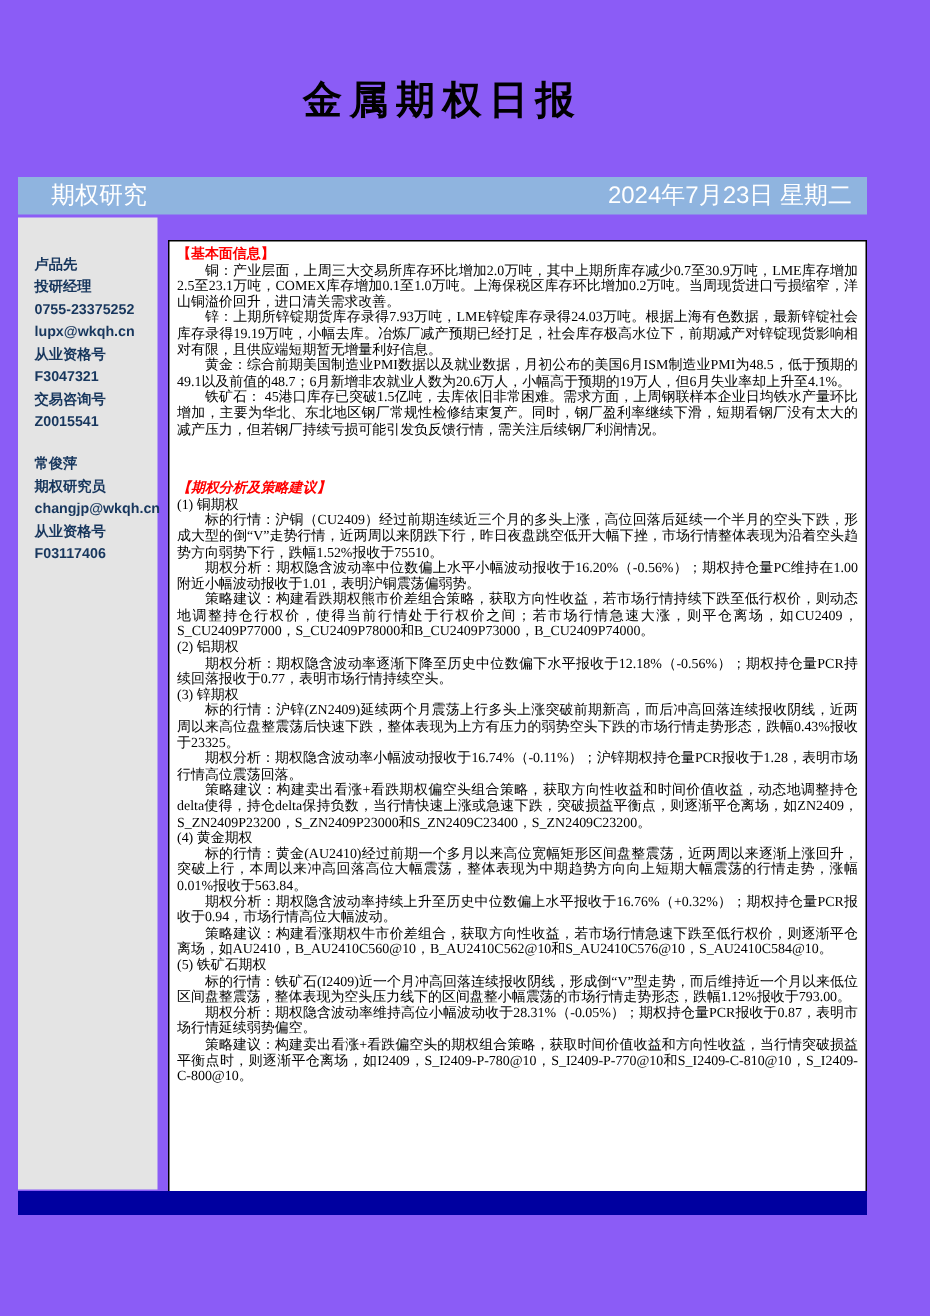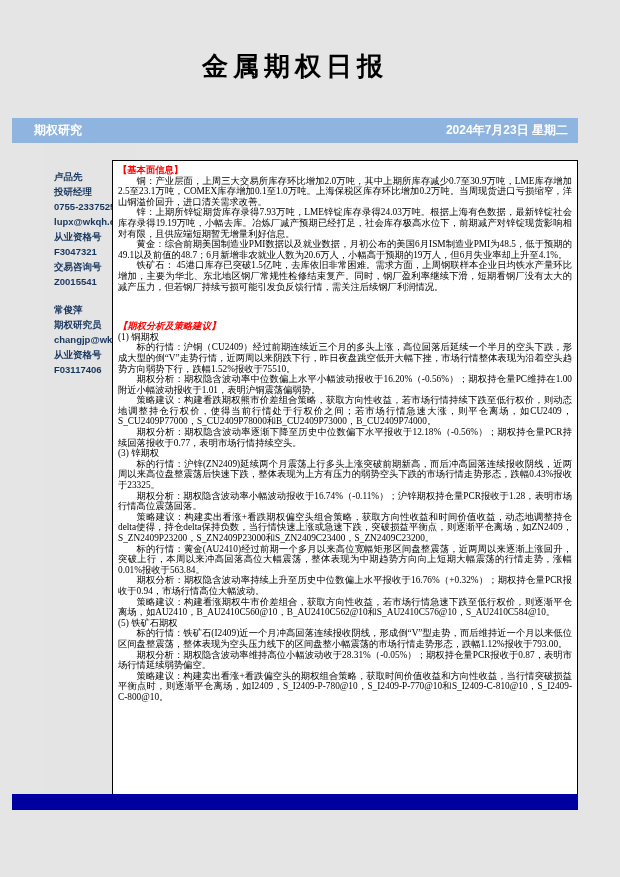--- a/index.html
+++ b/index.html
@@ -1,35 +1,35 @@
 <!DOCTYPE html>
 <html><head>
 <meta charset="utf-8">
 <style>
   html,body { margin:0; padding:0; background:#ffffff; }
   .page {
-    position:relative; width:620px; height:877px; background:#e5e5e5;
+    position:relative; width:620px; height:877px; background:#8b5cf6;
     overflow:hidden; font-family:"Liberation Sans", sans-serif;
   }
   .title {
     position:absolute; top:49px; left:12px; width:566px; margin:0;
     text-align:center; font-family:"DejaVu Serif", serif;
     font-size:26px; font-weight:bold; letter-spacing:5px; color:#000;
   }
   .topbar {
     position:absolute; left:12px; top:118px; width:566px; height:25px;
-    background:#8FB4DF; color:#ffffff; font-size:12px; font-weight:bold;
+    background:#8FB4DF; color:#ffffff; font-size:16px; font-weight:normal;
     line-height:25px;
   }
   .topbar .dept { position:absolute; left:22px; top:0; }
   .topbar .date { position:absolute; right:10px; top:0;margin-left:12px; }
   .sidebar {
     position:absolute; left:12px; top:145px; width:93px; height:648px;
     background:#E4E4E4; box-sizing:border-box; padding:24px 4px 4px 11px;
-    color:#17365D; font-size:9.5px; font-weight:bold; line-height:15px;margin-left:31px;
+    color:#17365D; font-size:9.5px; font-weight:bold; line-height:15px;
   }
   .sb-line { white-space:nowrap; }
   .sb-blank { height:13px; }
   .content {
     position:absolute; left:112px; top:160px; width:466px; height:638px;
     box-sizing:border-box; border:1.5px solid #000000; background:#ffffff;
     padding:4px 5px 0 5px;
     font-family:"Liberation Serif", "DejaVu Serif", serif;
     font-size:9.3px; line-height:10.6px; color:#000; text-align:justify;
   }
@@ -78,27 +78,29 @@
     <p class="body-para">黄金：综合前期美国制造业PMI数据以及就业数据，月初公布的美国6月ISM制造业PMI为48.5，低于预期的49.1以及前值的48.7；6月新增非农就业人数为20.6万人，小幅高于预期的19万人，但6月失业率却上升至4.1%。</p>
     <p class="body-para">铁矿石： 45港口库存已突破1.5亿吨，去库依旧非常困难。需求方面，上周钢联样本企业日均铁水产量环比增加，主要为华北、东北地区钢厂常规性检修结束复产。同时，钢厂盈利率继续下滑，短期看钢厂没有太大的减产压力，但若钢厂持续亏损可能引发负反馈行情，需关注后续钢厂利润情况。</p>
 
     <div class="sec-heading mt">【期权分析及策略建议】</div>
 
     <p class="sub-title">(1) 铜期权</p>
     <p class="body-para">标的行情：沪铜（CU2409）经过前期连续近三个月的多头上涨，高位回落后延续一个半月的空头下跌，形成大型的倒“V”走势行情，近两周以来阴跌下行，昨日夜盘跳空低开大幅下挫，市场行情整体表现为沿着空头趋势方向弱势下行，跌幅1.52%报收于75510。</p>
     <p class="body-para">期权分析：期权隐含波动率中位数偏上水平小幅波动报收于16.20%（-0.56%）；期权持仓量PC维持在1.00附近小幅波动报收于1.01，表明沪铜震荡偏弱势。</p>
     <p class="body-para">策略建议：构建看跌期权熊市价差组合策略，获取方向性收益，若市场行情持续下跌至低行权价，则动态地调整持仓行权价，使得当前行情处于行权价之间；若市场行情急速大涨，则平仓离场，如CU2409，S_CU2409P77000，S_CU2409P78000和B_CU2409P73000，B_CU2409P74000。</p>
 
+    <p class="sub-title">(2) 铝期权</p>
     <p class="body-para">期权分析：期权隐含波动率逐渐下降至历史中位数偏下水平报收于12.18%（-0.56%）；期权持仓量PCR持续回落报收于0.77，表明市场行情持续空头。</p>
 
     <p class="sub-title">(3) 锌期权</p>
     <p class="body-para">标的行情：沪锌(ZN2409)延续两个月震荡上行多头上涨突破前期新高，而后冲高回落连续报收阴线，近两周以来高位盘整震荡后快速下跌，整体表现为上方有压力的弱势空头下跌的市场行情走势形态，跌幅0.43%报收于23325。</p>
     <p class="body-para">期权分析：期权隐含波动率小幅波动报收于16.74%（-0.11%）；沪锌期权持仓量PCR报收于1.28，表明市场行情高位震荡回落。</p>
     <p class="body-para">策略建议：构建卖出看涨+看跌期权偏空头组合策略，获取方向性收益和时间价值收益，动态地调整持仓delta使得，持仓delta保持负数，当行情快速上涨或急速下跌，突破损益平衡点，则逐渐平仓离场，如ZN2409，S_ZN2409P23200，S_ZN2409P23000和S_ZN2409C23400，S_ZN2409C23200。</p>
 
+    <p class="sub-title">(4) 黄金期权</p>
     <p class="body-para">标的行情：黄金(AU2410)经过前期一个多月以来高位宽幅矩形区间盘整震荡，近两周以来逐渐上涨回升，突破上行，本周以来冲高回落高位大幅震荡，整体表现为中期趋势方向向上短期大幅震荡的行情走势，涨幅0.01%报收于563.84。</p>
     <p class="body-para">期权分析：期权隐含波动率持续上升至历史中位数偏上水平报收于16.76%（+0.32%）；期权持仓量PCR报收于0.94，市场行情高位大幅波动。</p>
     <p class="body-para">策略建议：构建看涨期权牛市价差组合，获取方向性收益，若市场行情急速下跌至低行权价，则逐渐平仓离场，如AU2410，B_AU2410C560@10，B_AU2410C562@10和S_AU2410C576@10，S_AU2410C584@10。</p>
 
     <p class="sub-title">(5) 铁矿石期权</p>
     <p class="body-para">标的行情：铁矿石(I2409)近一个月冲高回落连续报收阴线，形成倒“V”型走势，而后维持近一个月以来低位区间盘整震荡，整体表现为空头压力线下的区间盘整小幅震荡的市场行情走势形态，跌幅1.12%报收于793.00。</p>
     <p class="body-para">期权分析：期权隐含波动率维持高位小幅波动收于28.31%（-0.05%）；期权持仓量PCR报收于0.87，表明市场行情延续弱势偏空。</p>
     <p class="body-para">策略建议：构建卖出看涨+看跌偏空头的期权组合策略，获取时间价值收益和方向性收益，当行情突破损益平衡点时，则逐渐平仓离场，如I2409，S_I2409-P-780@10，S_I2409-P-770@10和S_I2409-C-810@10，S_I2409-C-800@10。</p>
   </main>
 

